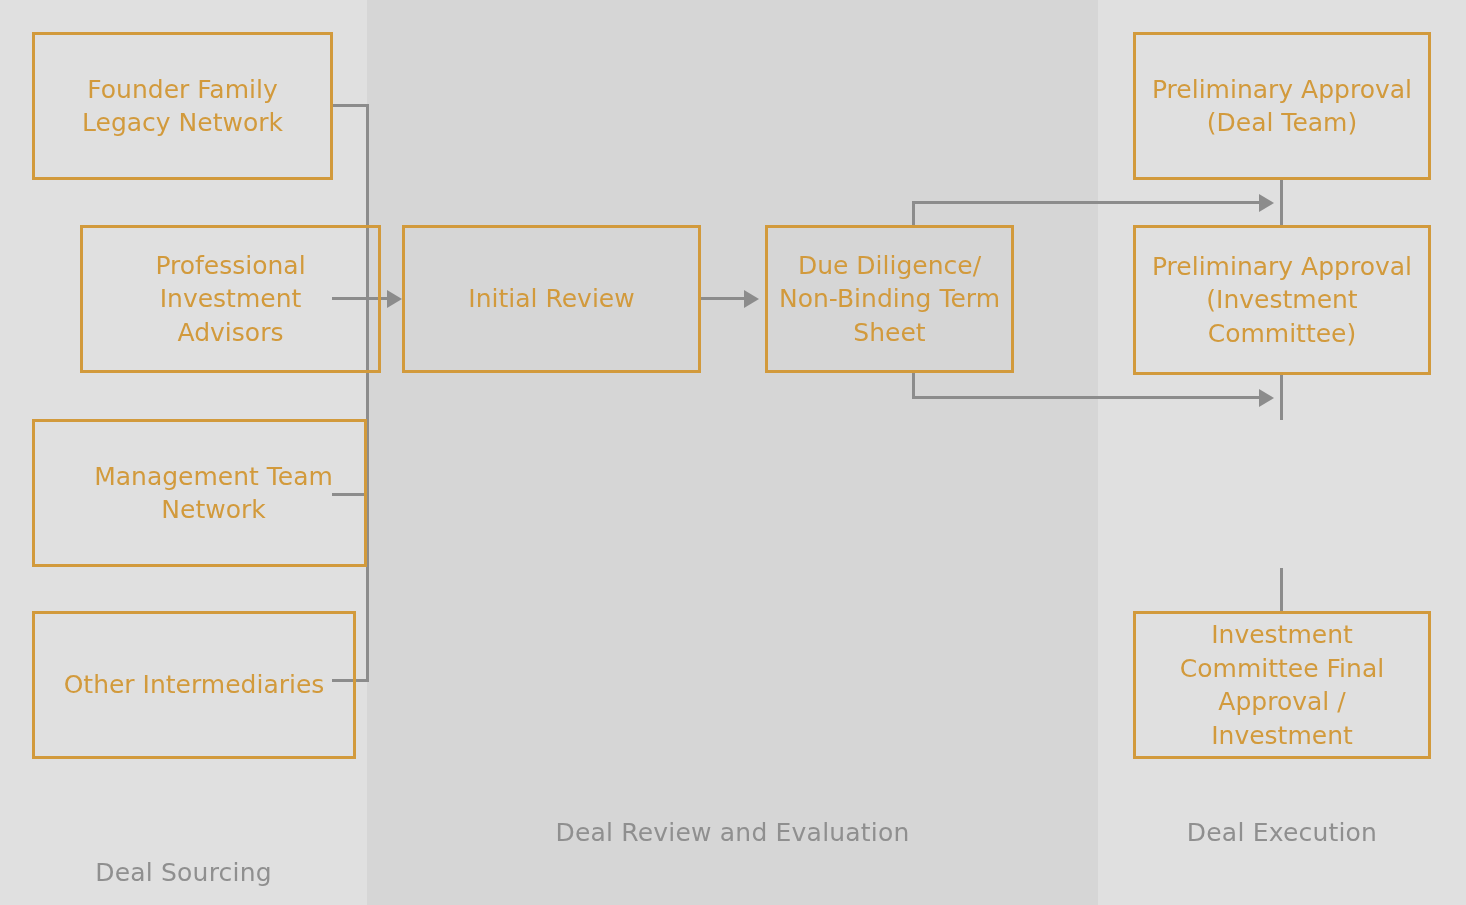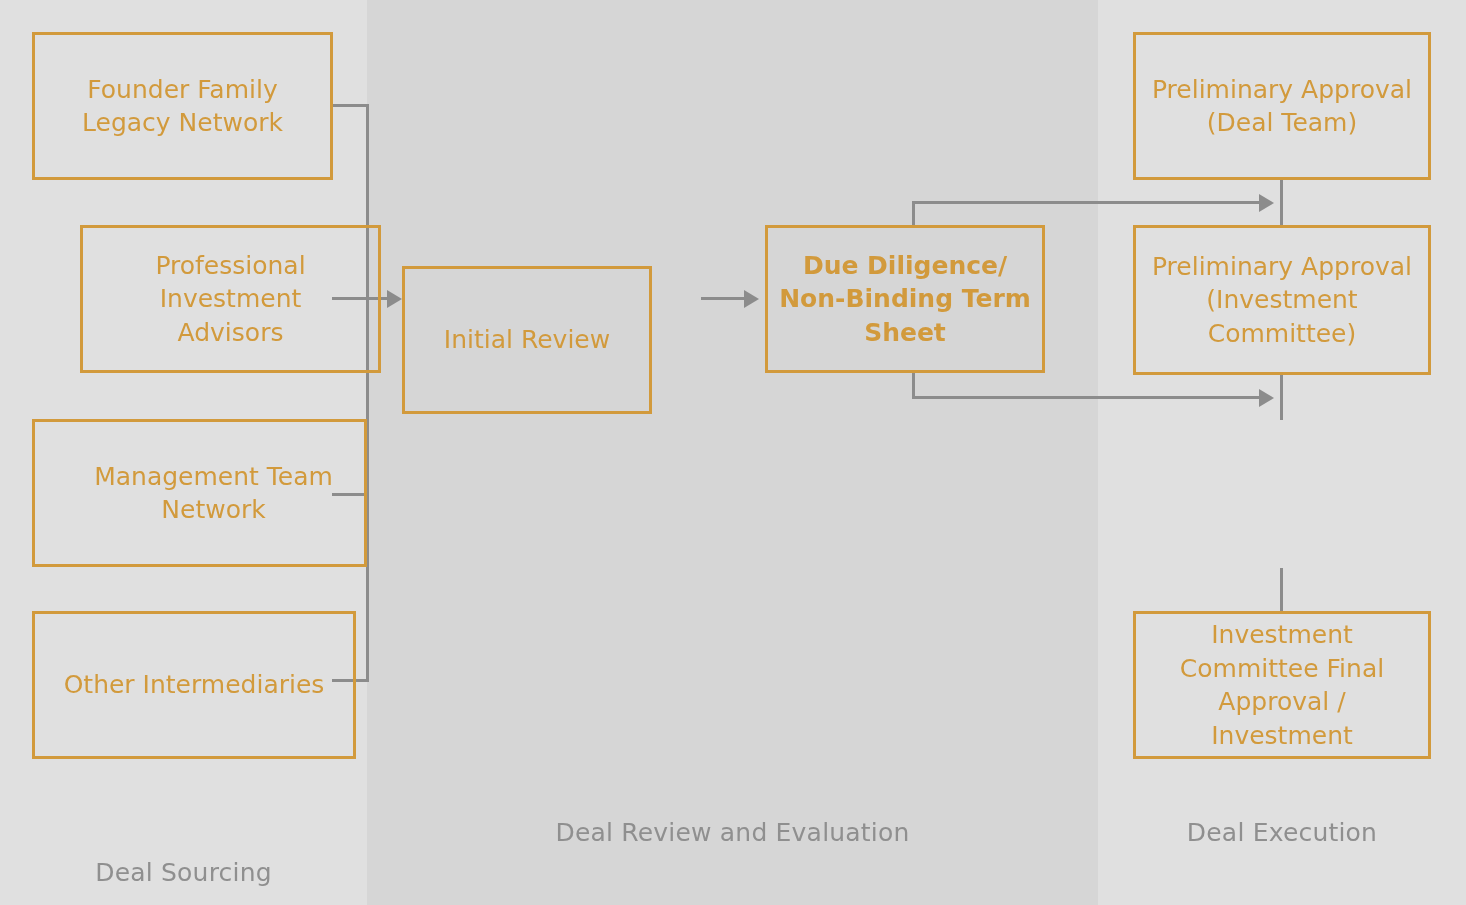--- a/index.html
+++ b/index.html
@@ -110,23 +110,23 @@
 
   <div class="node" style="left:32px; top:225px; width:301px; height:148px;margin-left:48px;">Professional
 Investment
 Advisors</div>
 
   <div class="node" style="left:32px; top:419px; width:335px; height:148px;padding-left:32px;">Management Team
 Network</div>
 
   <div class="node" style="left:32px; top:611px; width:324px; height:148px;">Other Intermediaries</div>
 
-  <div class="node" style="left:402px; top:225px; width:250px; height:148px;margin-top:41px;">Initial Review</div>
+  <div class="node" style="left:402px; top:225px; width:299px; height:148px;">Initial Review</div>
 
-  <div class="node" style="left:765px; top:225px; width:280px; height:148px;font-weight:bold;">Due Diligence/
+  <div class="node" style="left:765px; top:225px; width:249px; height:148px;">Due Diligence/
 Non-Binding Term
 Sheet</div>
 
   <div class="node" style="left:1133px; top:32px; width:298px; height:148px;">Preliminary Approval
 (Deal Team)</div>
 
   <div class="node" style="left:1133px; top:225px; width:298px; height:150px;">Preliminary Approval
 (Investment
 Committee)</div>
 

